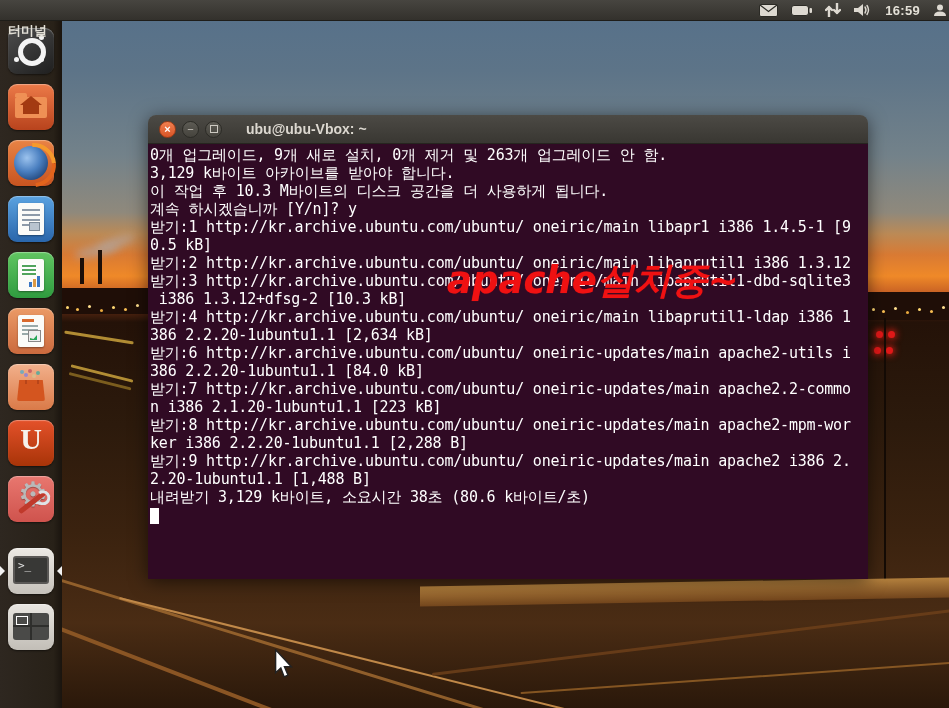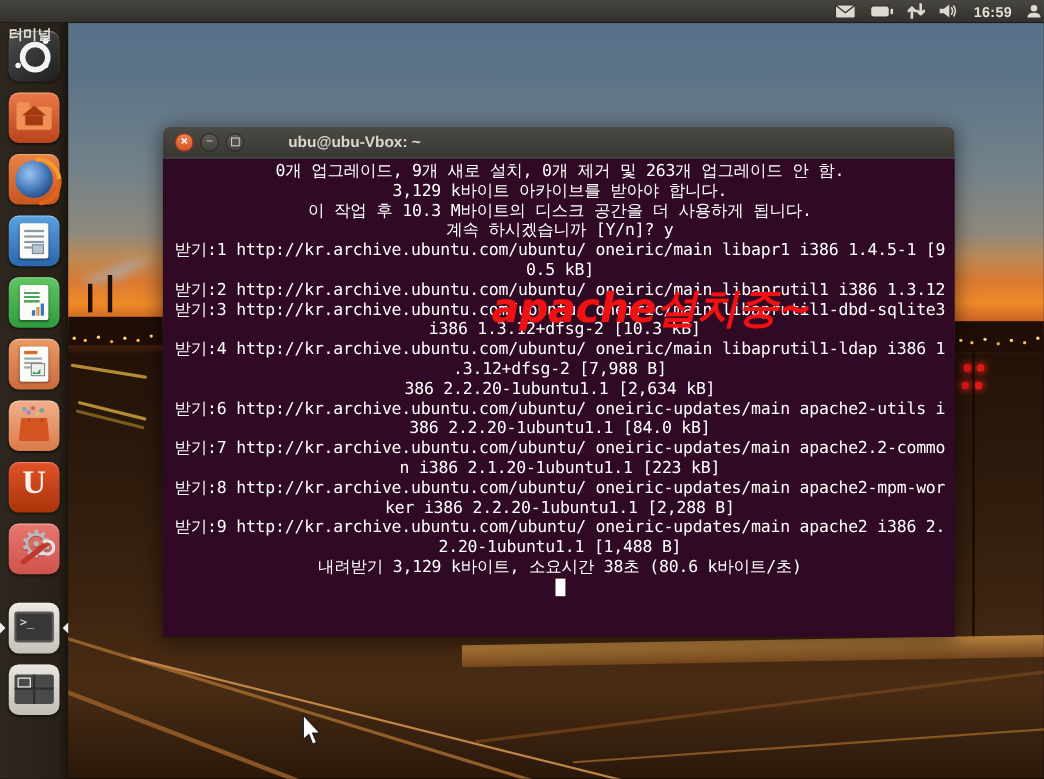--- a/index.html
+++ b/index.html
@@ -145,27 +145,27 @@
     border-bottom:1px solid #26251f;
     display:flex;align-items:center;
   }
   .wbtn{width:17px;height:17px;border-radius:50%;margin-left:6px;
     display:flex;align-items:center;justify-content:center;
     font-size:11px;line-height:1;box-sizing:border-box;}
   .wbtn.close{margin-left:11px;background:linear-gradient(#f28050,#d85426);border:1px solid #9c3c18;
     color:#fff;font-weight:bold;}
   .wbtn.minmax{background:linear-gradient(#5d5b54,#45433d);border:1px solid #2b2a25;color:#ccc9c1;}
   .wbtn .sq{width:6px;height:6px;border:1px solid #ccc9c1;display:block;}
-  .win-title{margin-left:40px;font-weight:bold;font-size:14px;color:#dcd8d0;}
+  .win-title{margin-left:24px;font-weight:bold;font-size:14px;color:#dcd8d0;}
   .term-body{
     height:435px;background:#300a24;overflow:hidden;
     font-family:"DejaVu Sans Mono",monospace;font-size:15px;line-height:18px;
     color:#ffffff;padding:2px 0 0 2px;box-sizing:border-box;letter-spacing:-0.2px;
   }
-  .tline{white-space:pre-wrap;word-break:break-all;text-align:center;}
+  .tline{white-space:pre-wrap;word-break:break-all;}
   .cursor{display:inline-block;width:9px;height:16px;background:#fff;vertical-align:text-bottom;}
 
   
   .watermark{
     position:absolute;left:447px;top:256px;z-index:20;
     color:#f01112;font-style:italic;font-weight:bold;
     font-size:37px;font-family:"DejaVu Sans",sans-serif;white-space:nowrap;
     text-shadow:0 0 1px rgba(240,17,18,.6);
   }
   
@@ -313,21 +313,20 @@
     <div class="tline">0개 업그레이드, 9개 새로 설치, 0개 제거 및 263개 업그레이드 안 함.</div>
         <div class="tline">3,129 k바이트 아카이브를 받아야 합니다.</div>
         <div class="tline">이 작업 후 10.3 M바이트의 디스크 공간을 더 사용하게 됩니다.</div>
         <div class="tline">계속 하시겠습니까 [Y/n]? y</div>
         <div class="tline">받기:1 http://kr.archive.ubuntu.com/ubuntu/ oneiric/main libapr1 i386 1.4.5-1 [9</div>
         <div class="tline">0.5 kB]</div>
         <div class="tline">받기:2 http://kr.archive.ubuntu.com/ubuntu/ oneiric/main libaprutil1 i386 1.3.12</div>
         <div class="tline">받기:3 http://kr.archive.ubuntu.com/ubuntu/ oneiric/main libaprutil1-dbd-sqlite3</div>
         <div class="tline"> i386 1.3.12+dfsg-2 [10.3 kB]</div>
         <div class="tline">받기:4 http://kr.archive.ubuntu.com/ubuntu/ oneiric/main libaprutil1-ldap i386 1</div>
-        <div class="tline">.3.12+dfsg-2 [7,988 B]</div>
         <div class="tline">386 2.2.20-1ubuntu1.1 [2,634 kB]</div>
         <div class="tline">받기:6 http://kr.archive.ubuntu.com/ubuntu/ oneiric-updates/main apache2-utils i</div>
         <div class="tline">386 2.2.20-1ubuntu1.1 [84.0 kB]</div>
         <div class="tline">받기:7 http://kr.archive.ubuntu.com/ubuntu/ oneiric-updates/main apache2.2-commo</div>
         <div class="tline">n i386 2.1.20-1ubuntu1.1 [223 kB]</div>
         <div class="tline">받기:8 http://kr.archive.ubuntu.com/ubuntu/ oneiric-updates/main apache2-mpm-wor</div>
         <div class="tline">ker i386 2.2.20-1ubuntu1.1 [2,288 B]</div>
         <div class="tline">받기:9 http://kr.archive.ubuntu.com/ubuntu/ oneiric-updates/main apache2 i386 2.</div>
         <div class="tline">2.20-1ubuntu1.1 [1,488 B]</div>
         <div class="tline">내려받기 3,129 k바이트, 소요시간 38초 (80.6 k바이트/초)</div>

